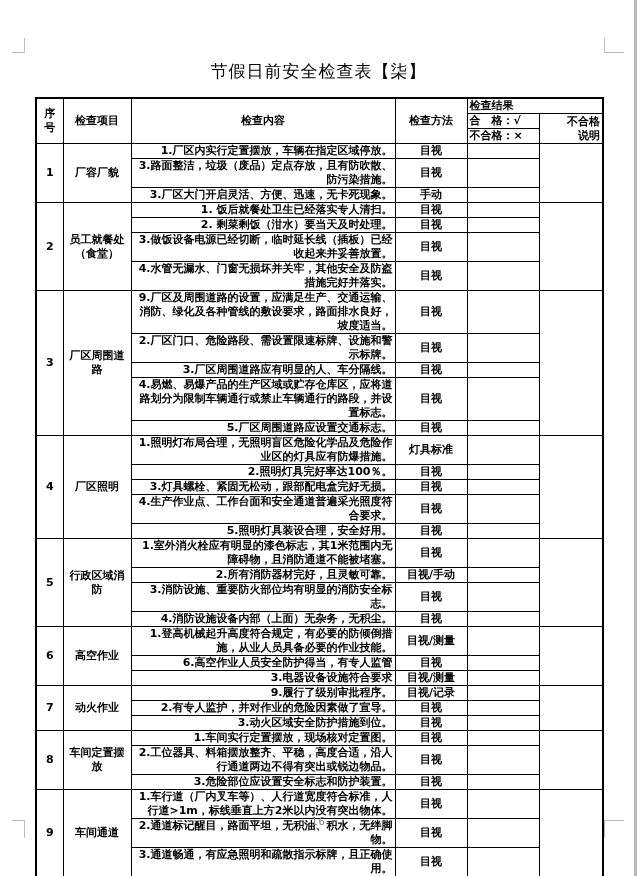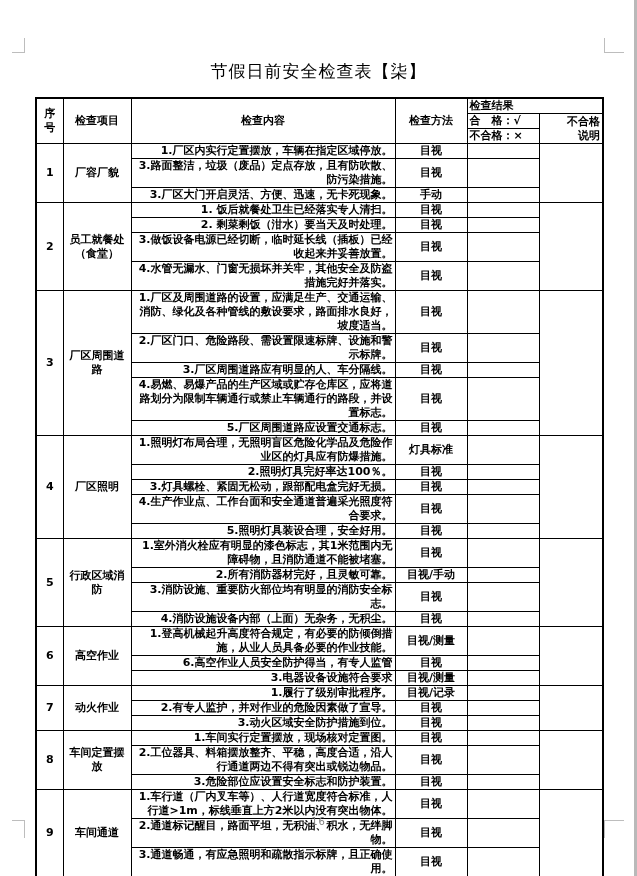--- a/index.html
+++ b/index.html
@@ -137,21 +137,21 @@
         <td class="c-pass"></td>
       </tr>
       <tr class="data-row">
         <td class="c-content">4.水管无漏水、门窗无损坏并关牢，其他安全及防盗措施完好并落实。</td>
         <td class="c-method">目视</td>
         <td class="c-pass"></td>
       </tr>
       <tr class="data-row">
         <td class="c-no" rowspan="5">3</td>
         <td class="c-item" rowspan="5">厂区周围道路</td>
-        <td class="c-content">1.厂区及周围道路的设置，应满足生产、交通运输、消防、绿化及各种管线的敷设要求，路面排水良好，坡度适当。</td>
+        <td class="c-content">9.厂区及周围道路的设置，应满足生产、交通运输、消防、绿化及各种管线的敷设要求，路面排水良好，坡度适当。</td>
         <td class="c-method">目视</td>
         <td class="c-pass"></td>
         <td class="c-remark" rowspan="5"></td>
       </tr>
       <tr class="data-row">
         <td class="c-content">2.厂区门口、危险路段、需设置限速标牌、设施和警示标牌。</td>
         <td class="c-method">目视</td>
         <td class="c-pass"></td>
       </tr>
       <tr class="data-row">
@@ -234,21 +234,21 @@
         <td class="c-pass"></td>
       </tr>
       <tr class="data-row">
         <td class="c-content">3.电器设备设施符合要求</td>
         <td class="c-method">目视/测量</td>
         <td class="c-pass"></td>
       </tr>
       <tr class="data-row">
         <td class="c-no" rowspan="3">7</td>
         <td class="c-item" rowspan="3">动火作业</td>
-        <td class="c-content">1.履行了级别审批程序。</td>
+        <td class="c-content">9.履行了级别审批程序。</td>
         <td class="c-method">目视/记录</td>
         <td class="c-pass"></td>
         <td class="c-remark" rowspan="3"></td>
       </tr>
       <tr class="data-row">
         <td class="c-content">2.有专人监护，并对作业的危险因素做了宣导。</td>
         <td class="c-method">目视</td>
         <td class="c-pass"></td>
       </tr>
       <tr class="data-row">

